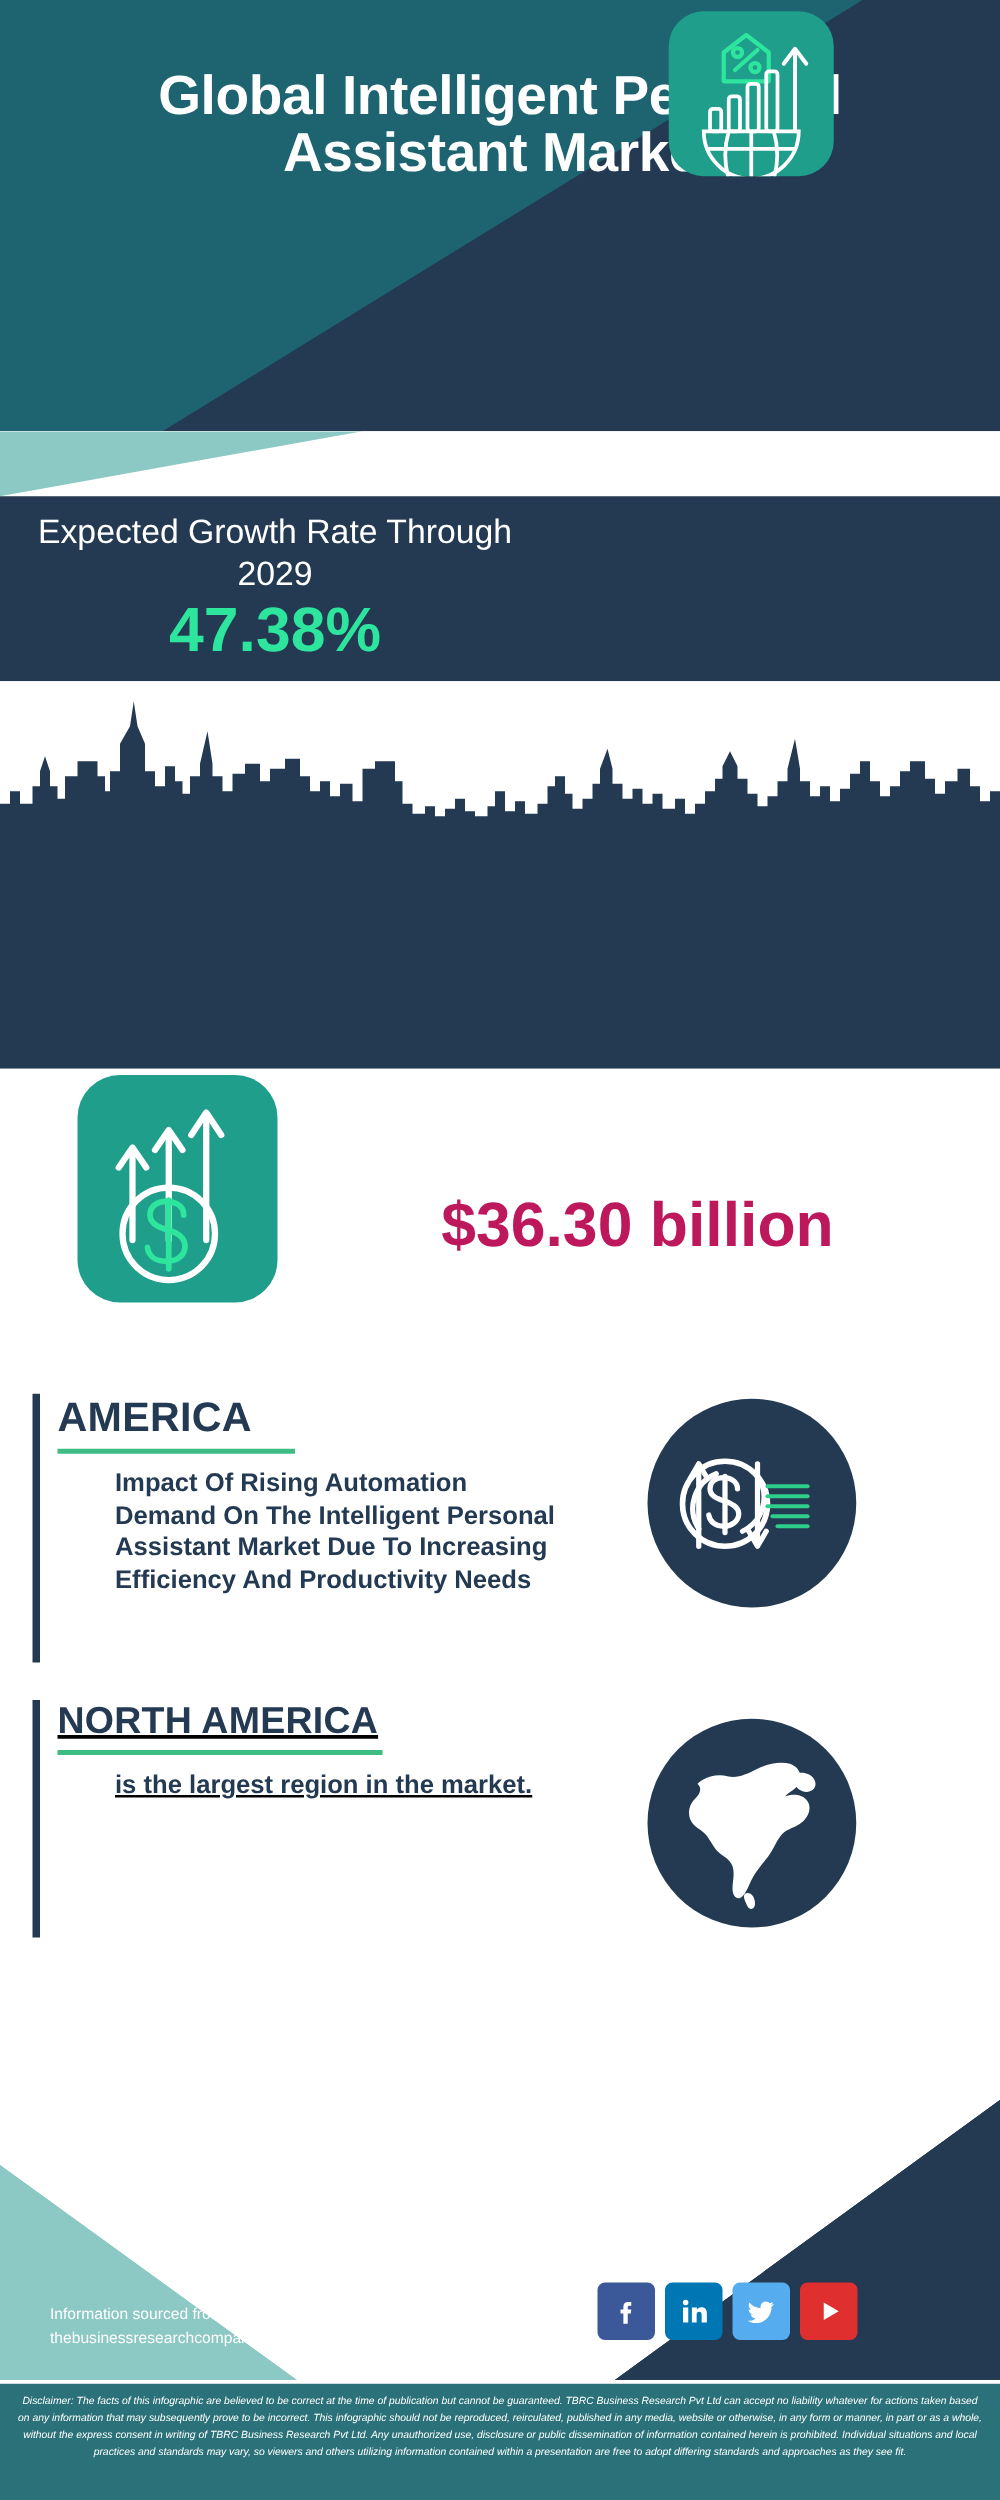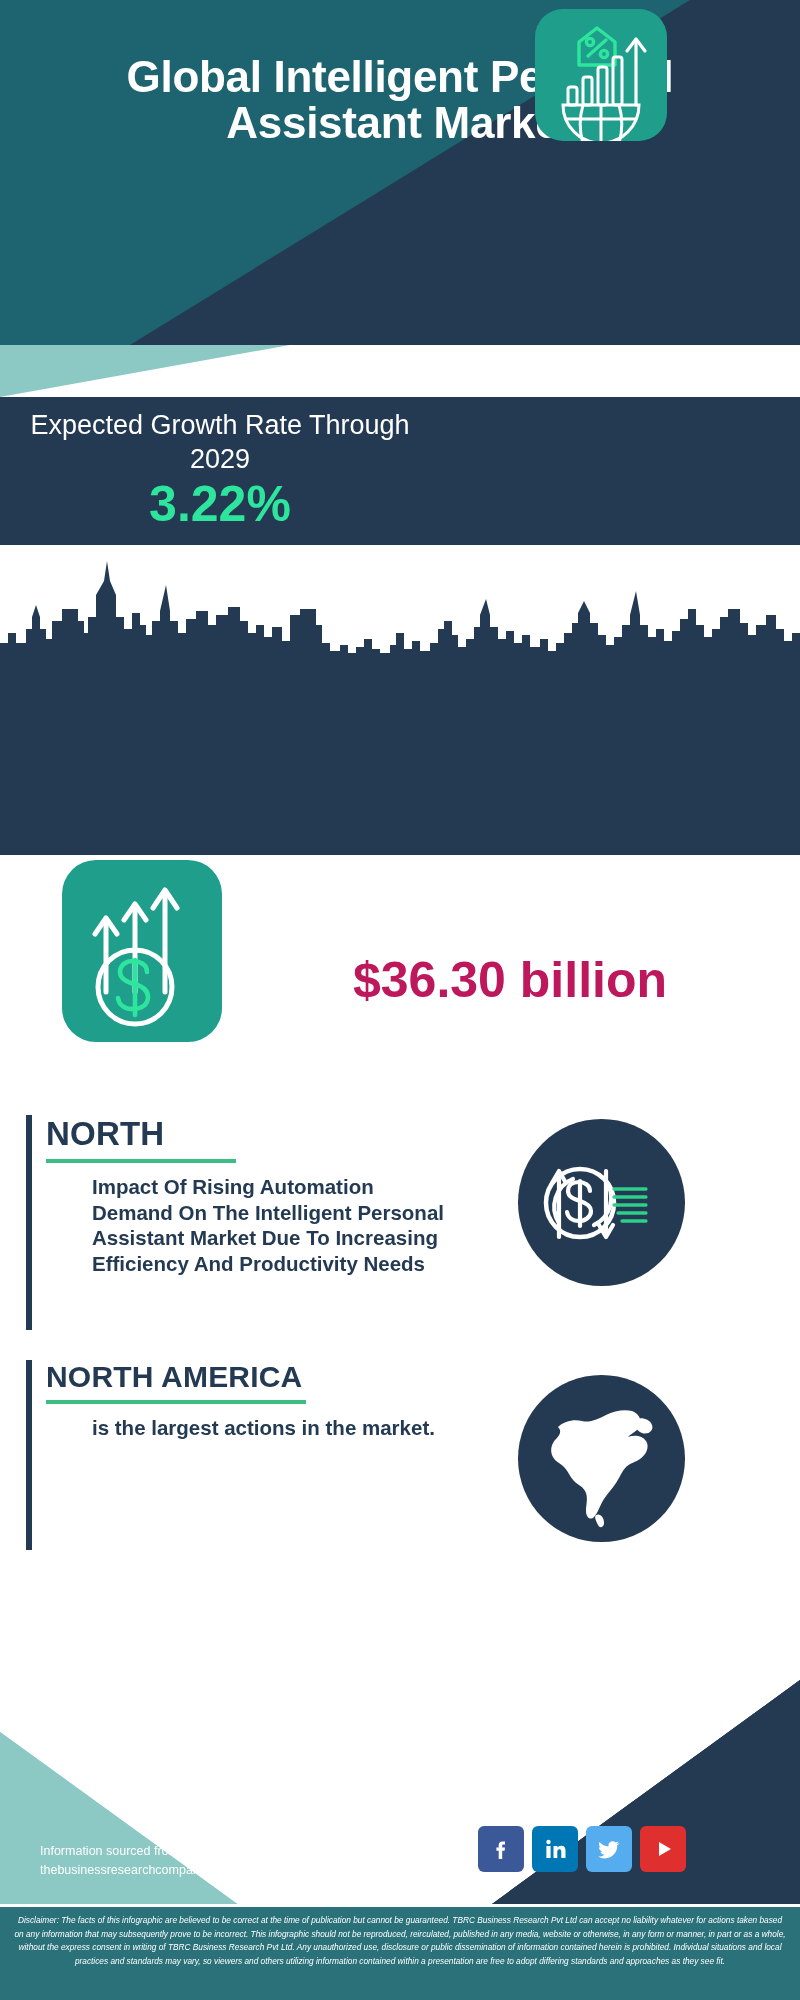--- a/index.html
+++ b/index.html
@@ -103,21 +103,21 @@
   #driver-block { left:26px; top:25px; width:420px; }
   #driver-block .vbar { height:215px; }
   #driver-block .inner { margin-left:20px; }
   #driver-block .block-title { font-size:33px; }
   #driver-block .underline { width:190px; }
   #driver-block .block-body { font-size:20.5px; }
 
   
   #region-block { left:26px; top:270px; width:420px; }
   #region-block .vbar { height:190px; }
-  #region-block .inner { margin-left:20px; }
+  #region-block .inner { margin-left:20px;text-decoration:underline; }
   #region-block .block-title { font-size:30px; }
   #region-block .underline { width:260px; }
   #region-block .block-body { font-size:20.5px; }
 
   .circle-icon {
     position:absolute; background:#233a52; border-radius:50%;
     display:flex; align-items:center; justify-content:center;
   }
   #driver-icon { left:518px; top:1119px; width:167px; height:167px; z-index:4;}
   #region-icon { left:518px; top:1375px; width:167px; height:167px; z-index:4;}
@@ -171,21 +171,21 @@
   </div>
 
   <div class="band">
     <svg class="band-wedge" width="300" height="52" viewBox="0 0 300 52">
       <polygon points="0,0 290,0 0,52" fill="#8cc8c4"></polygon>
     </svg>
   </div>
 
   <div class="growth">
     <div class="growth-label">Expected Growth Rate Through 2029</div>
-    <div class="growth-value">3.22%</div>
+    <div class="growth-value">47.38%</div>
   </div>
 
   <div class="badge-growth">
     <svg width="132" height="132" viewBox="0 0 132 132">
 
       <g fill="none" stroke="#2ee59d" stroke-width="3.4" stroke-linejoin="round" stroke-linecap="round">
         <polygon points="44,33 62,19 80,33 80,56 44,56"></polygon>
         <circle cx="55" cy="33" r="3.6"></circle>
         <circle cx="69" cy="45" r="3.6"></circle>
         <line x1="71" y1="31" x2="53" y2="47"></line>
@@ -248,32 +248,32 @@
     </svg>
   </div>
   <div class="market-label">Expected Market Size By 2029</div>
   <div class="market-value">$36.30 billion</div>
 
   <div class="content">
 
     <div class="info-block" id="driver-block">
       <div class="vbar"></div>
       <div class="inner">
-        <div class="block-title">NORTH</div>
+        <div class="block-title">AMERICA</div>
         <div class="underline"></div>
         <div class="block-body">Impact Of Rising Automation Demand On The Intelligent Personal Assistant Market Due To Increasing Efficiency And Productivity Needs</div>
       </div>
     </div>
 
     <div class="info-block" id="region-block">
       <div class="vbar"></div>
       <div class="inner">
         <div class="block-title">NORTH AMERICA</div>
         <div class="underline"></div>
-        <div class="block-body">is the largest actions in the market.</div>
+        <div class="block-body">is the largest region in the market.</div>
       </div>
     </div>
   </div>
 
   <div class="circle-icon" id="driver-icon">
     <svg width="167" height="167" viewBox="0 0 167 167">
       <circle cx="62" cy="84" r="34" fill="none" stroke="#ffffff" stroke-width="4.5"></circle>
       <g fill="none" stroke="#ffffff" stroke-width="4.2" stroke-linecap="round">
         <line x1="62" y1="62" x2="62" y2="107"></line>
         <path d="M72 72 c0 -6 -6 -9 -11 -9 c-6 0 -11 3 -11 9 c0 6 6 8 12 10 c6 2 11 5 11 10 c0 6 -6 10 -12 10 c-6 0 -11 -3 -12 -9"></path>

